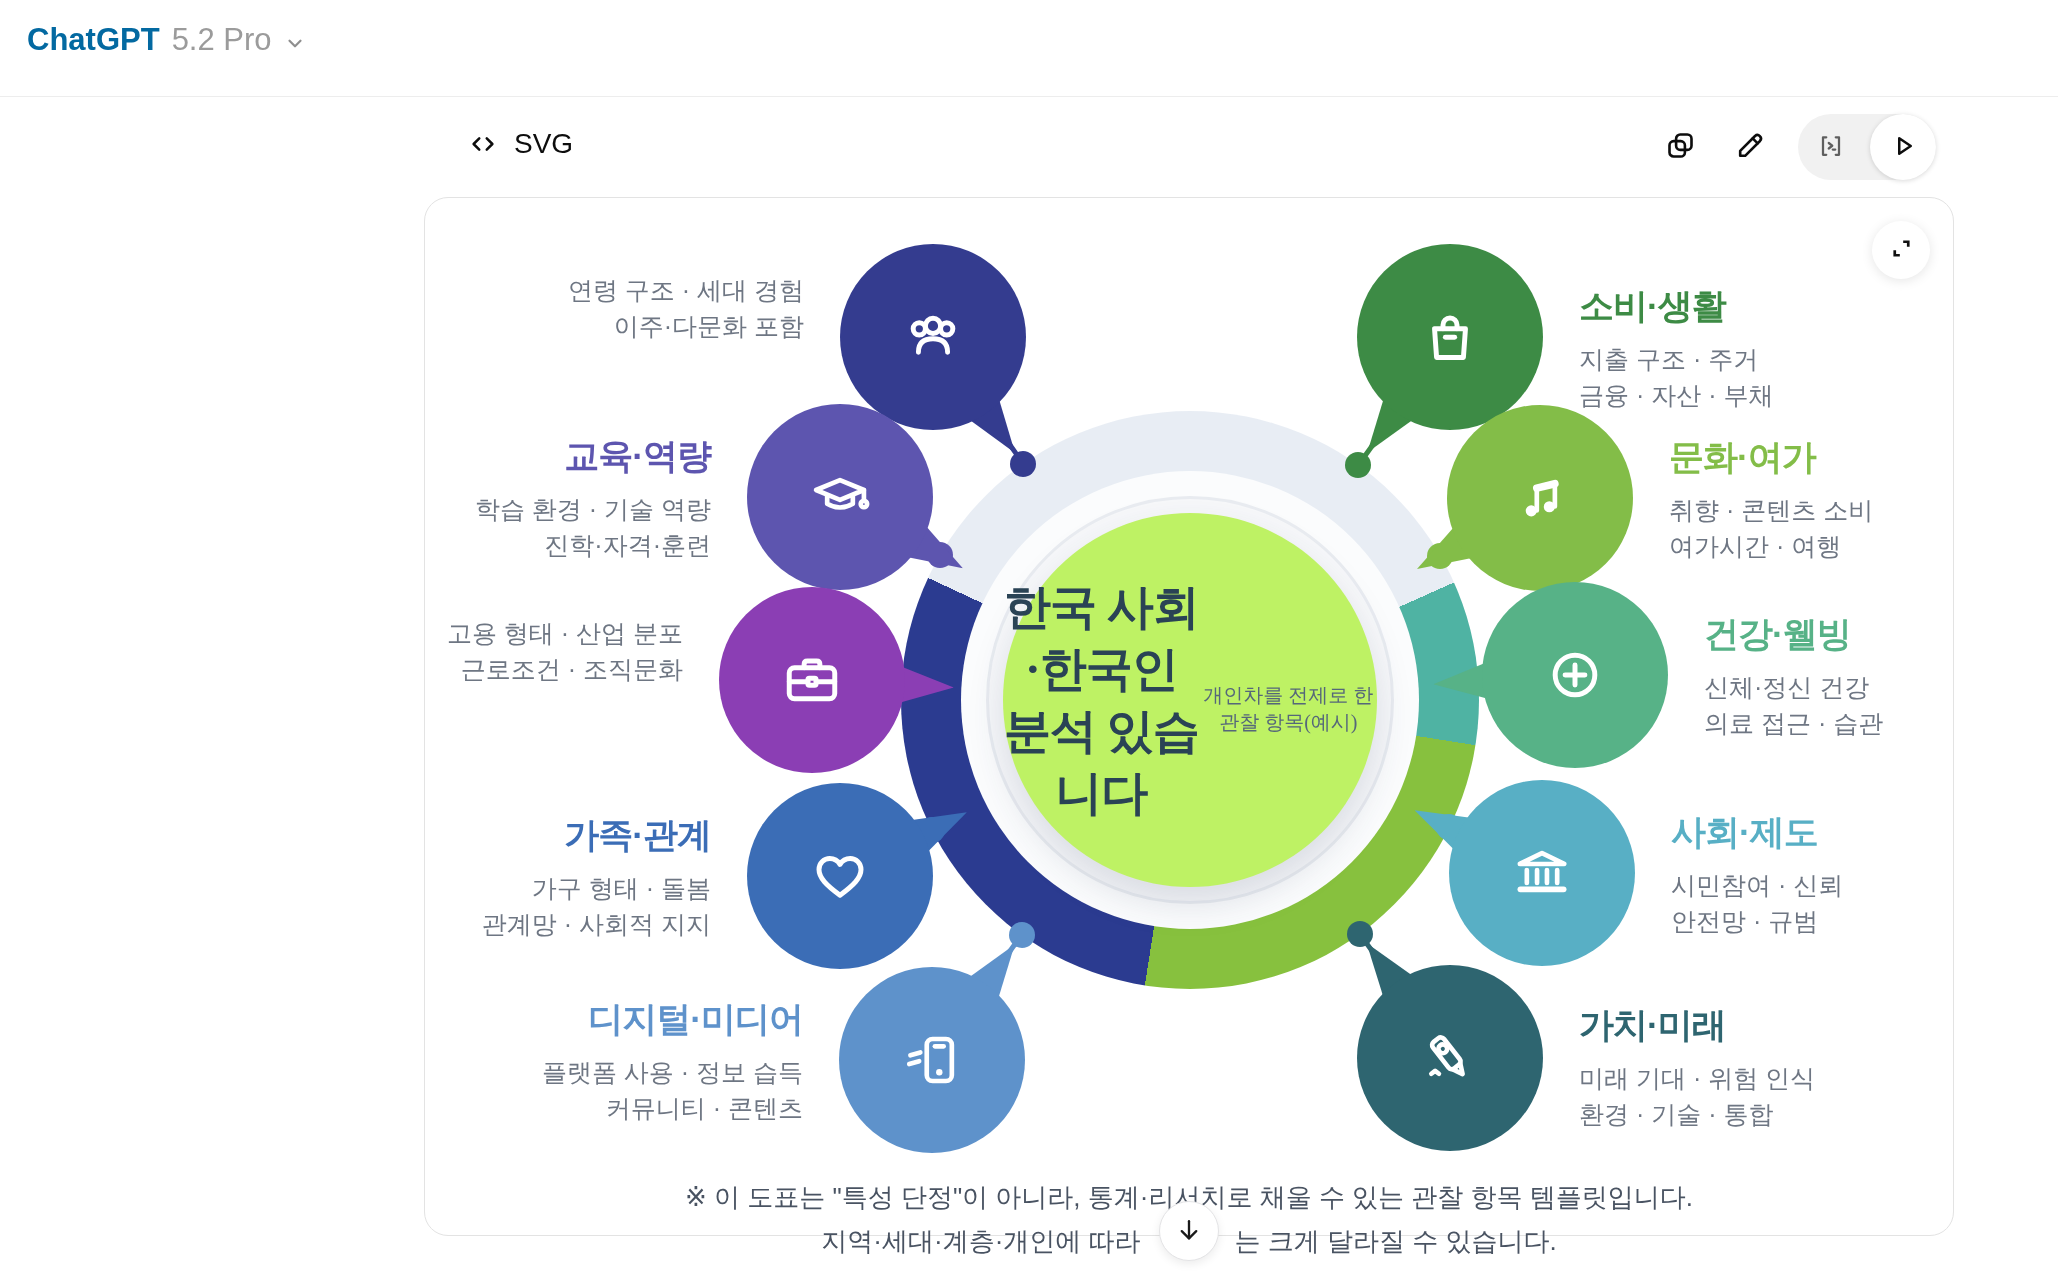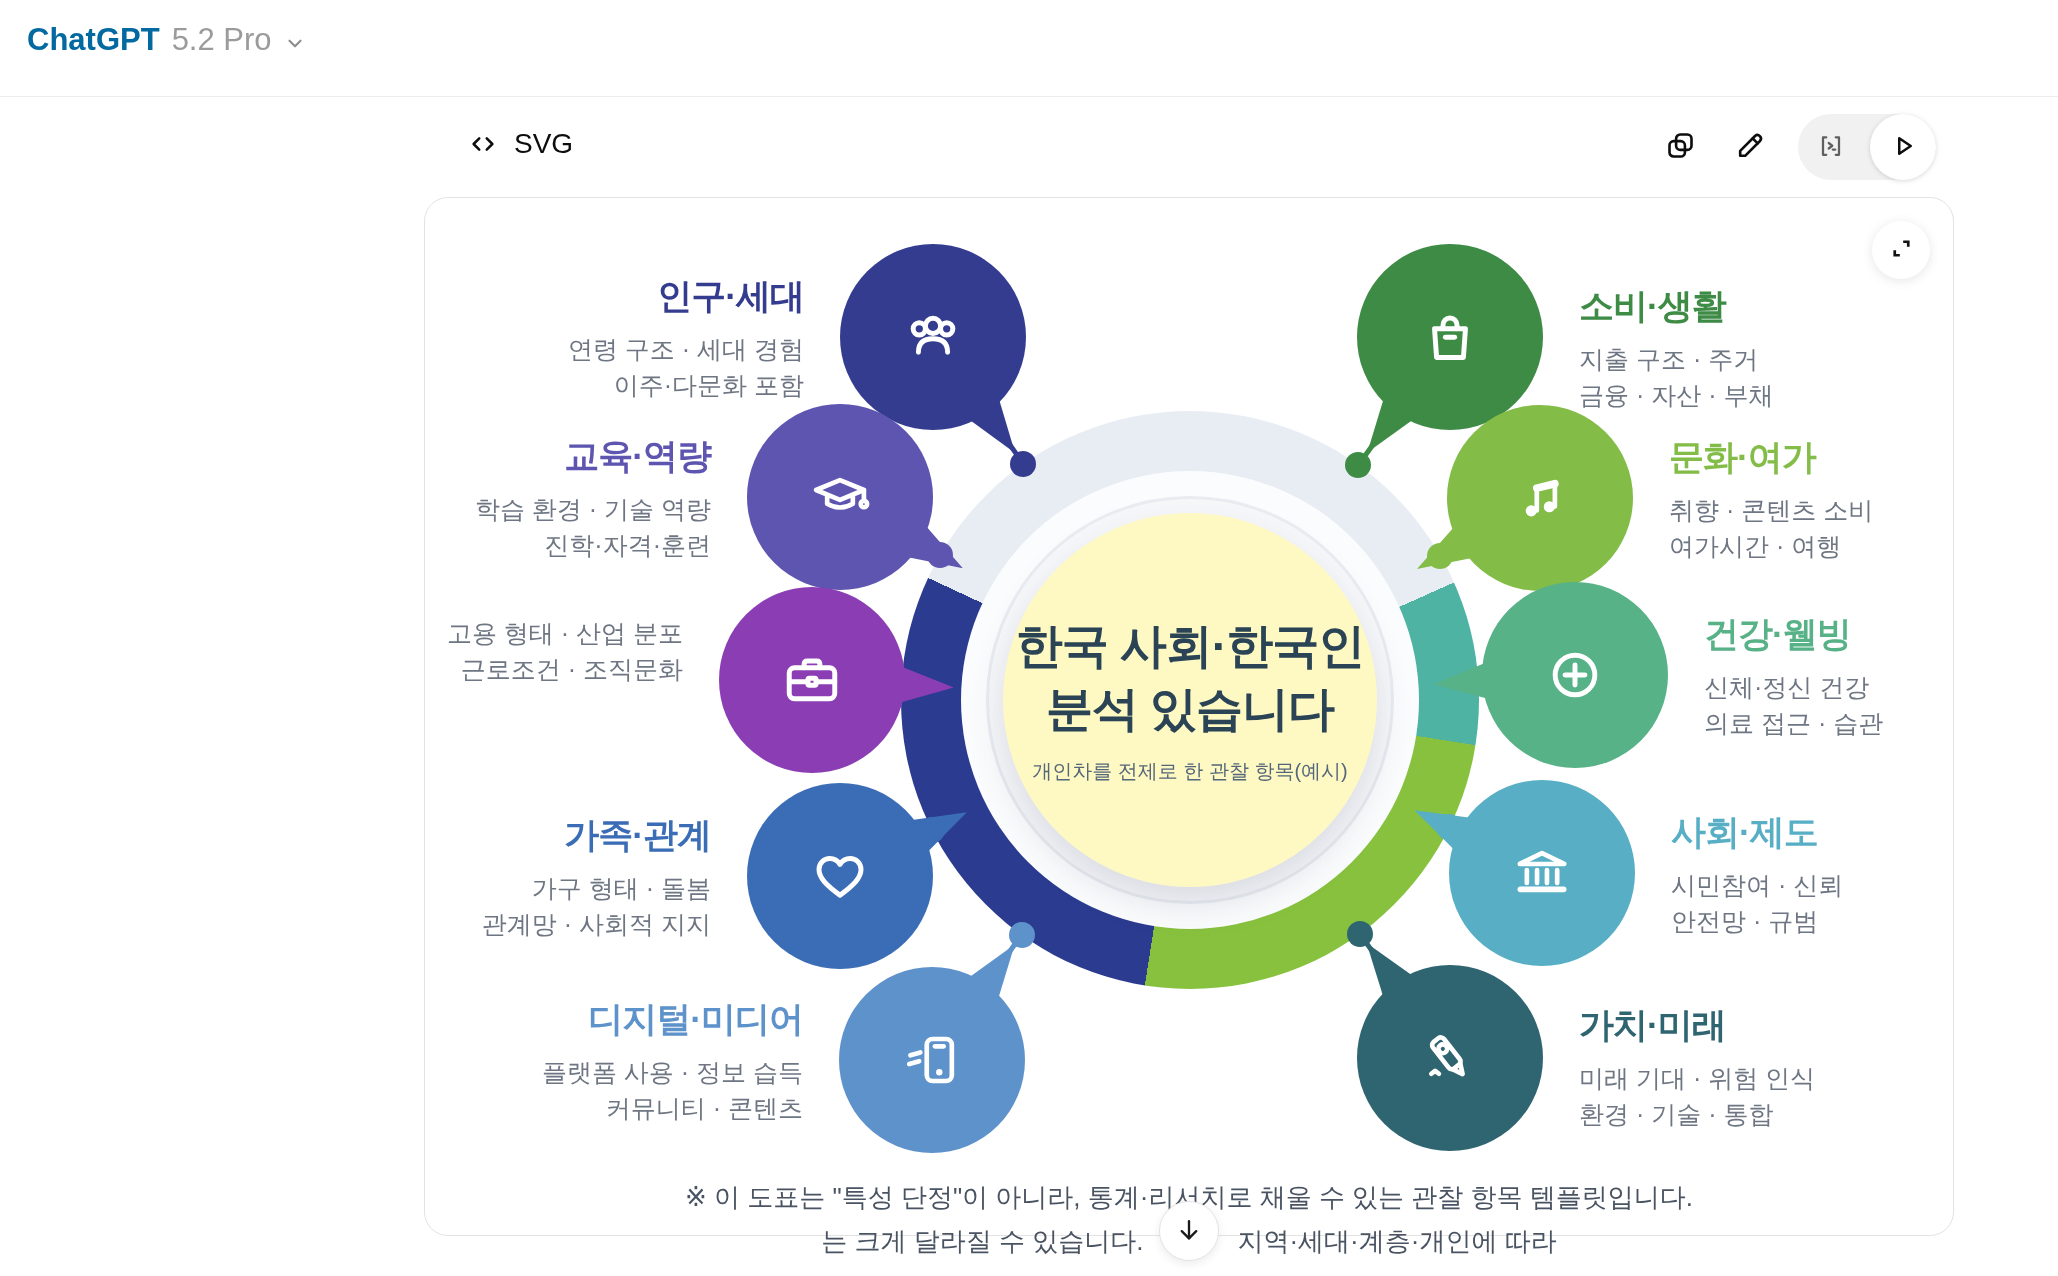--- a/index.html
+++ b/index.html
@@ -41,23 +41,23 @@
     display:flex; align-items:center; justify-content:center; cursor:pointer; z-index:9; }
   .expand-btn svg { width:27px; height:27px; }
   
   .ring { position:absolute; left:901px; top:411px; width:578px; height:578px;
     border-radius:50%; z-index:1; }
   .ring-hole { position:absolute; left:961px; top:471px; width:458px; height:458px;
     border-radius:50%; background:#fbfcfd; z-index:2; }
   .inner-ring { position:absolute; left:986px; top:496px; width:408px; height:408px;
     border-radius:50%; border:3px solid #e9ecf1; background:#f7f8fa; z-index:3; }
   .center-disc { position:absolute; left:1003px; top:513px; width:374px; height:374px;
-    border-radius:50%; background:#fef9c3; box-shadow:0 16px 36px rgba(44,62,96,.15);
-    display:flex; flex-direction:column; align-items:center; justify-content:center;
-    text-align:center; z-index:4; }
+    border-radius:50%; background:#bef264; box-shadow:0 16px 36px rgba(44,62,96,.15);
+    display:flex; flex-direction:row; align-items:center; justify-content:center;
+    text-align:center; z-index:4;font-family:Liberation Serif, serif; }
   .center-title { font-size:47px; font-weight:800; line-height:1.32; letter-spacing:-1px; }
   .center-sub { font-size:20px; color:#55677a; margin-top:18px; }
   
   .bubble { position:absolute; width:186px; height:186px; border-radius:50%;
     background:var(--c); display:flex; align-items:center; justify-content:center; z-index:6; }
   .bubble svg { width:70px; height:70px; }
   .tail { position:absolute; width:142px; height:48px; background:var(--c);
     clip-path:polygon(50% 0, 100% 50%, 50% 100%); transform-origin:0 50%; z-index:6; }
   .connector { position:absolute; height:5px; border-radius:3px; background:var(--c);
     transform-origin:0 50%; z-index:5; }
@@ -170,21 +170,20 @@
     <div class="tail" style="left: 933px; top: 313px; transform: rotate(0.954729rad);"></div>
     <div class="bubble" style="left: 840px; top: 244px;">
       <svg viewBox="0 0 24 24" fill="none" stroke="#fff" stroke-width="1.7" stroke-linecap="round">
           <circle cx="7.3" cy="9.2" r="2.1"></circle>
           <circle cx="12" cy="8.2" r="2.6"></circle>
           <circle cx="16.7" cy="9.2" r="2.1"></circle>
           <path d="M7 17.2 q0 -4.6 5 -4.6 q5 0 5 4.6"></path>
         </svg>
     </div>
     <div class="label align-right" style="top: 273px; right: 1254px;">
-      <div class="ltitle">인구·세대</div>
       <div class="lsub">연령 구조 · 세대 경험</div>
       <div class="lsub">이주·다문화 포함</div>
     </div>
   </div>
 
   <div style="--c: #5d55af;">
     <div class="connector" style="left: 920.448px; top: 541.16px; width: 28.6097px; transform: rotate(0.525584rad);"></div>
     <div class="dot" style="left: 927.006px; top: 542.003px;"></div>
     <div class="tail" style="left: 840px; top: 473px; transform: rotate(0.525584rad);"></div>
     <div class="bubble" style="left: 747px; top: 404px;">
@@ -342,22 +341,22 @@
     <div class="label" style="top: 1002px; left: 1579px;">
       <div class="ltitle">가치·미래</div>
       <div class="lsub">미래 기대 · 위험 인식</div>
       <div class="lsub">환경 · 기술 · 통합</div>
     </div>
   </div>
 
   <div class="footnote">
     <div>※ 이 도표는 "특성 단정"이 아니라, 통계·리서치로 채울 수 있는 관찰 항목 템플릿입니다.</div>
     <div class="footnote-line2">
+      <span>지역·세대·계층·개인에 따라</span>
       <span>는 크게 달라질 수 있습니다.</span>
-      <span>지역·세대·계층·개인에 따라</span>
     </div>
   </div>
 
   <button class="scroll-down-btn">
     <span>
       <svg viewBox="0 0 24 24" fill="none" stroke="#1a1a1a" stroke-width="2" stroke-linecap="round" stroke-linejoin="round">
           <path d="M12 4.5 V19"></path>
           <path d="M5.8 13 L12 19.2 L18.2 13"></path>
         </svg>
     </span>

